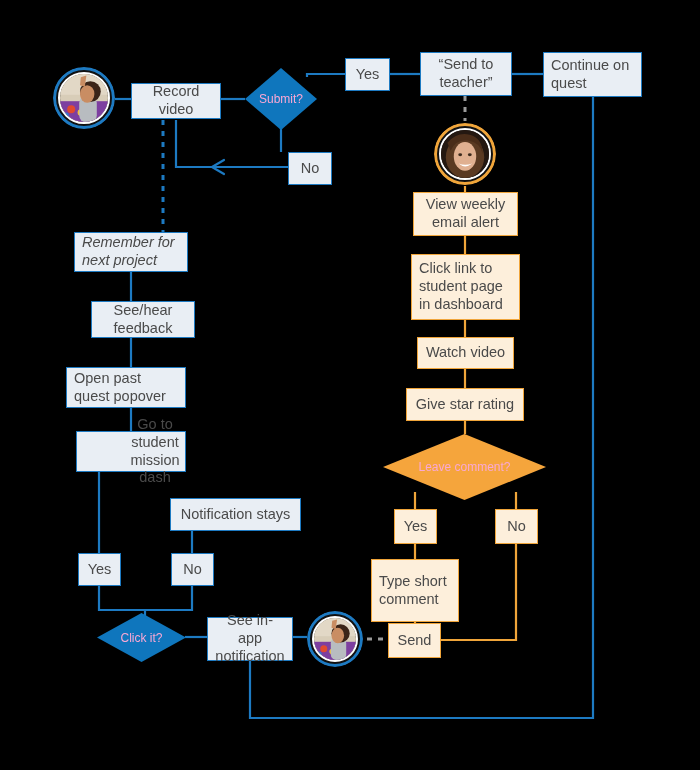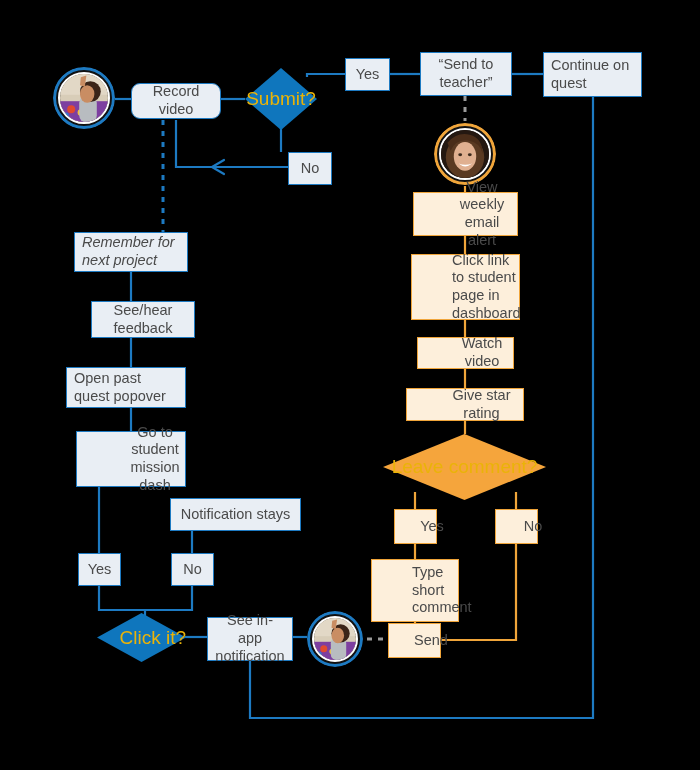--- a/index.html
+++ b/index.html
@@ -5,25 +5,25 @@
   html,body{margin:0;padding:0;background:#000;}
   body{font-family:"Liberation Sans","DejaVu Sans",sans-serif;}
   #stage{position:relative;width:700px;height:770px;background:#000;overflow:hidden;}
   #wires{position:absolute;left:0;top:0;width:700px;height:770px;}
 
   .node{position:absolute;box-sizing:border-box;display:flex;align-items:center;
         justify-content:center;text-align:center;line-height:1.22;}
   .node span{display:block;padding:0 7px;}
 
   .box-blue{background:#e9eef4;border:1.6px solid #1d7ac2;color:#4a4a4a;font-size:14.5px;}
-  .box-orange{background:#fdefdb;border:1.6px solid #f0a53a;color:#4a4a4a;font-size:14.5px;padding-left:33px;}
+  .box-orange{background:#fdefdb;border:1.6px solid #f0a53a;color:#4a4a4a;font-size:14.5px;}
   .box-blue.italic span{font-style:italic;}
 
   .diamond{position:absolute;display:flex;align-items:center;justify-content:center;
-           color:#eab308;font-size:19px;text-align:center;}
+           color:#f9a8d4;font-size:12px;text-align:center;}
   .diamond .dshape{position:absolute;left:0;top:0;width:100%;height:100%;}
   .diamond span{position:relative;z-index:2;}
 
   .avatar{position:absolute;border-radius:50%;box-sizing:border-box;overflow:hidden;
           background:#111;}
   .avatar .ring{position:absolute;left:0;top:0;width:100%;height:100%;border-radius:50%;
                 box-sizing:border-box;}
   .avatar .inner{position:absolute;left:5px;top:5px;right:5px;bottom:5px;border-radius:50%;
                  overflow:hidden;border:2.5px solid #fff;box-sizing:border-box;}
   .avatar .pic{position:absolute;left:0;top:0;width:100%;height:100%;}
@@ -137,21 +137,21 @@
         <circle cx="7" cy="52" r="4" fill="#2f7fd0"></circle>
         <rect x="24" y="28" width="22" height="32" rx="8" fill="#b8bcc0"></rect>
         <circle cx="38" cy="22" r="13" fill="#3a2418"></circle>
         <ellipse cx="34" cy="25" rx="9" ry="11" fill="#c98d63"></ellipse>
         <path d="M26 4 L33 2 L31 16 L25 14 Z" fill="#c98d63"></path>
       </svg>
     </div>
     <div class="ring ring-blue"></div>
   </div>
 
-  <div class="node box-blue" style="left:131px;top:83px;width:90px;height:36px;border-radius:9px;">
+  <div class="node box-blue" style="left:131px;top:83px;width:90px;height:36px;">
     <span>Record video</span>
   </div>
 
   <div class="diamond" style="left:245px;top:68px;width:72px;height:62px;">
     <svg class="dshape" viewBox="0 0 72 62" preserveAspectRatio="none">
       <polygon points="36,0 72,31 36,62 0,31" fill="#0f76bd"></polygon>
     </svg>
     <span>Submit?</span>
   </div>
 
@@ -176,37 +176,37 @@
   </div>
 
   <div class="node box-blue" style="left:91px;top:301px;width:104px;height:37px;">
     <span>See/hear feedback</span>
   </div>
 
   <div class="node box-blue" style="left:66px;top:367px;width:120px;height:41px;justify-content:flex-start;text-align:left;">
     <span>Open past quest popover</span>
   </div>
 
-  <div class="node box-blue" style="left:76px;top:431px;width:110px;height:56px;padding-left:48px;">
+  <div class="node box-blue" style="left:76px;top:431px;width:110px;height:41px;padding-left:48px;">
     <span>Go to student mission dash</span>
   </div>
 
   <div class="node box-blue" style="left:170px;top:498px;width:131px;height:33px;">
     <span>Notification stays</span>
   </div>
 
   <div class="node box-blue" style="left:78px;top:553px;width:43px;height:33px;">
     <span>Yes</span>
   </div>
 
   <div class="node box-blue" style="left:171px;top:553px;width:43px;height:33px;">
     <span>No</span>
   </div>
 
-  <div class="diamond" style="left:97px;top:613px;width:89px;height:49px;justify-content:flex-end;">
+  <div class="diamond" style="left:97px;top:613px;width:89px;height:49px;">
     <svg class="dshape" viewBox="0 0 89 49" preserveAspectRatio="none">
       <polygon points="44.5,0 89,24.5 44.5,49 0,24.5" fill="#0f76bd"></polygon>
     </svg>
     <span>Click it?</span>
   </div>
 
   <div class="node box-blue" style="left:207px;top:617px;width:86px;height:44px;">
     <span>See in-app notification</span>
   </div>
 

